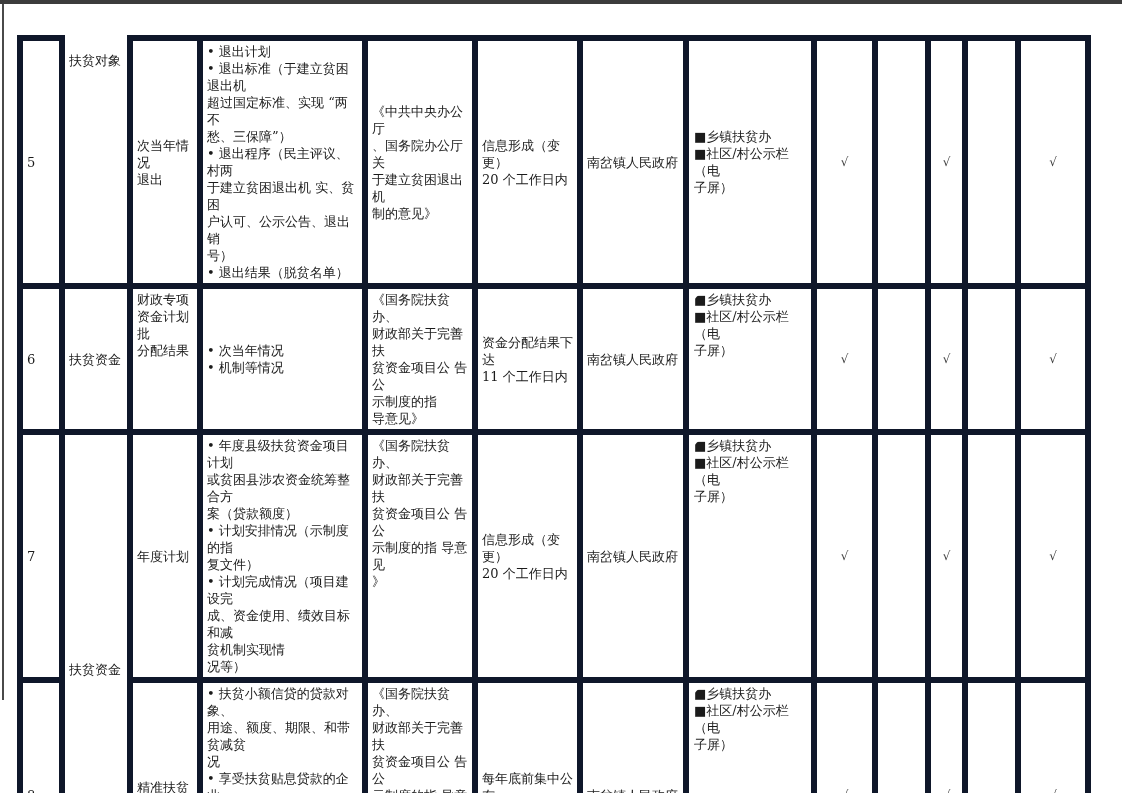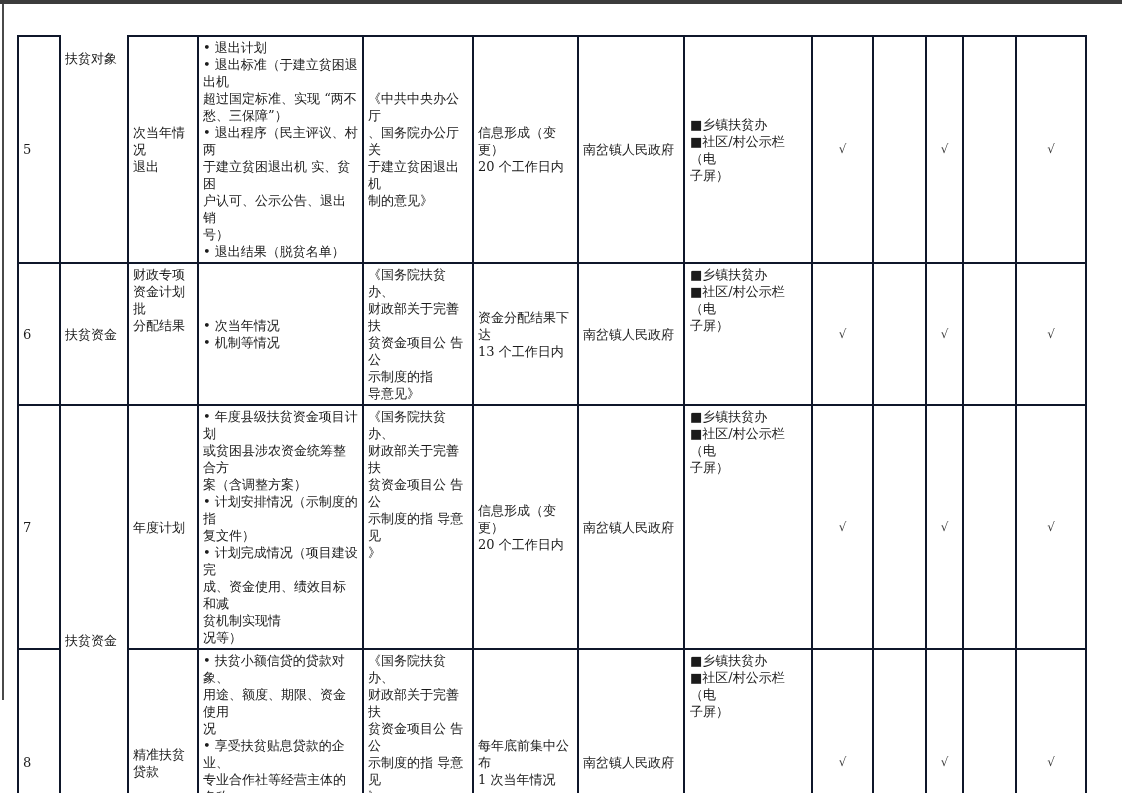--- a/index.html
+++ b/index.html
@@ -13,21 +13,21 @@
   }
   .top-rule{position:absolute;left:0;top:0;width:1122px;height:4px;background:#3c3c3c;}
   .left-rule{position:absolute;left:2px;top:4px;width:2px;height:696px;background:#4a4a4a;}
   table.doc{
     position:absolute;left:17px;top:35px;
     border-collapse:collapse;table-layout:fixed;
     width:1068px;
     font-size:13px;line-height:17px;
   }
   td{
-    border:2px solid #0f172a;
+    border:6px solid #0f172a;
     padding:2px 4px;
     vertical-align:middle;
     text-align:left;
     word-break:break-all;
     overflow:hidden;
   }
   td.va-t{vertical-align:top;}
   td.ta-c{}
   td.no-top{border-top:none;}
   td.no-bottom{border-bottom:none;}
@@ -107,42 +107,42 @@
       <td>
             <div class="li">• 次当年情况</div>
             <div class="li">• 机制等情况</div>
           </td>
       <td class="va-t pre">《国务院扶贫办、
 财政部关于完善 扶
 贫资金项目公 告公
 示制度的指
 导意见》</td>
       <td class="pre">资金分配结果下达
-13 个工作日内</td>
+11 个工作日内</td>
       <td class="ta-c">南岔镇人民政府</td>
       <td class="va-t chan">
             <div class="li">■乡镇扶贫办</div>
             <div class="li">■社区/村公示栏（电
 子屏）</div>
           </td>
       <td class="check">√</td>
       <td class="check"></td>
       <td class="check">√</td>
       <td class="check"></td>
       <td class="check">√</td>
     </tr>
 
     <tr style="height:210px;">
       <td class="ta-c">7</td>
       <td rowspan="2" class="no-bottom va-t ta-c cat-merged">扶贫资金</td>
       <td>年度计划</td>
       <td class="va-t">
             <div class="li">• 年度县级扶贫资金项目计划
 或贫困县涉农资金统筹整合方
-案（含调整方案）</div>
+案（贷款额度）</div>
             <div class="li">• 计划安排情况（示制度的指
 复文件）</div>
             <div class="li">• 计划完成情况（项目建设完
 成、资金使用、绩效目标和减
 贫机制实现情
 况等）</div>
           </td>
       <td class="va-t pre">《国务院扶贫办、
 财政部关于完善 扶
 贫资金项目公 告公
@@ -162,21 +162,21 @@
       <td class="check"></td>
       <td class="check">√</td>
     </tr>
 
     <tr style="height:167px;">
       <td class="ta-c">8</td>
       <td class="pre">精准扶贫
 贷款</td>
       <td class="va-t">
             <div class="li">• 扶贫小额信贷的贷款对象、
-用途、额度、期限、资金使用
+用途、额度、期限、和带贫减贫
 况</div>
             <div class="li">• 享受扶贫贴息贷款的企业、
 专业合作社等经营主体的名称
 、贷款额度、期限、贴息规模
 和带贫减贫
 机制等情况</div>
           </td>
       <td class="va-t pre">《国务院扶贫办、
 财政部关于完善 扶
 贫资金项目公 告公

